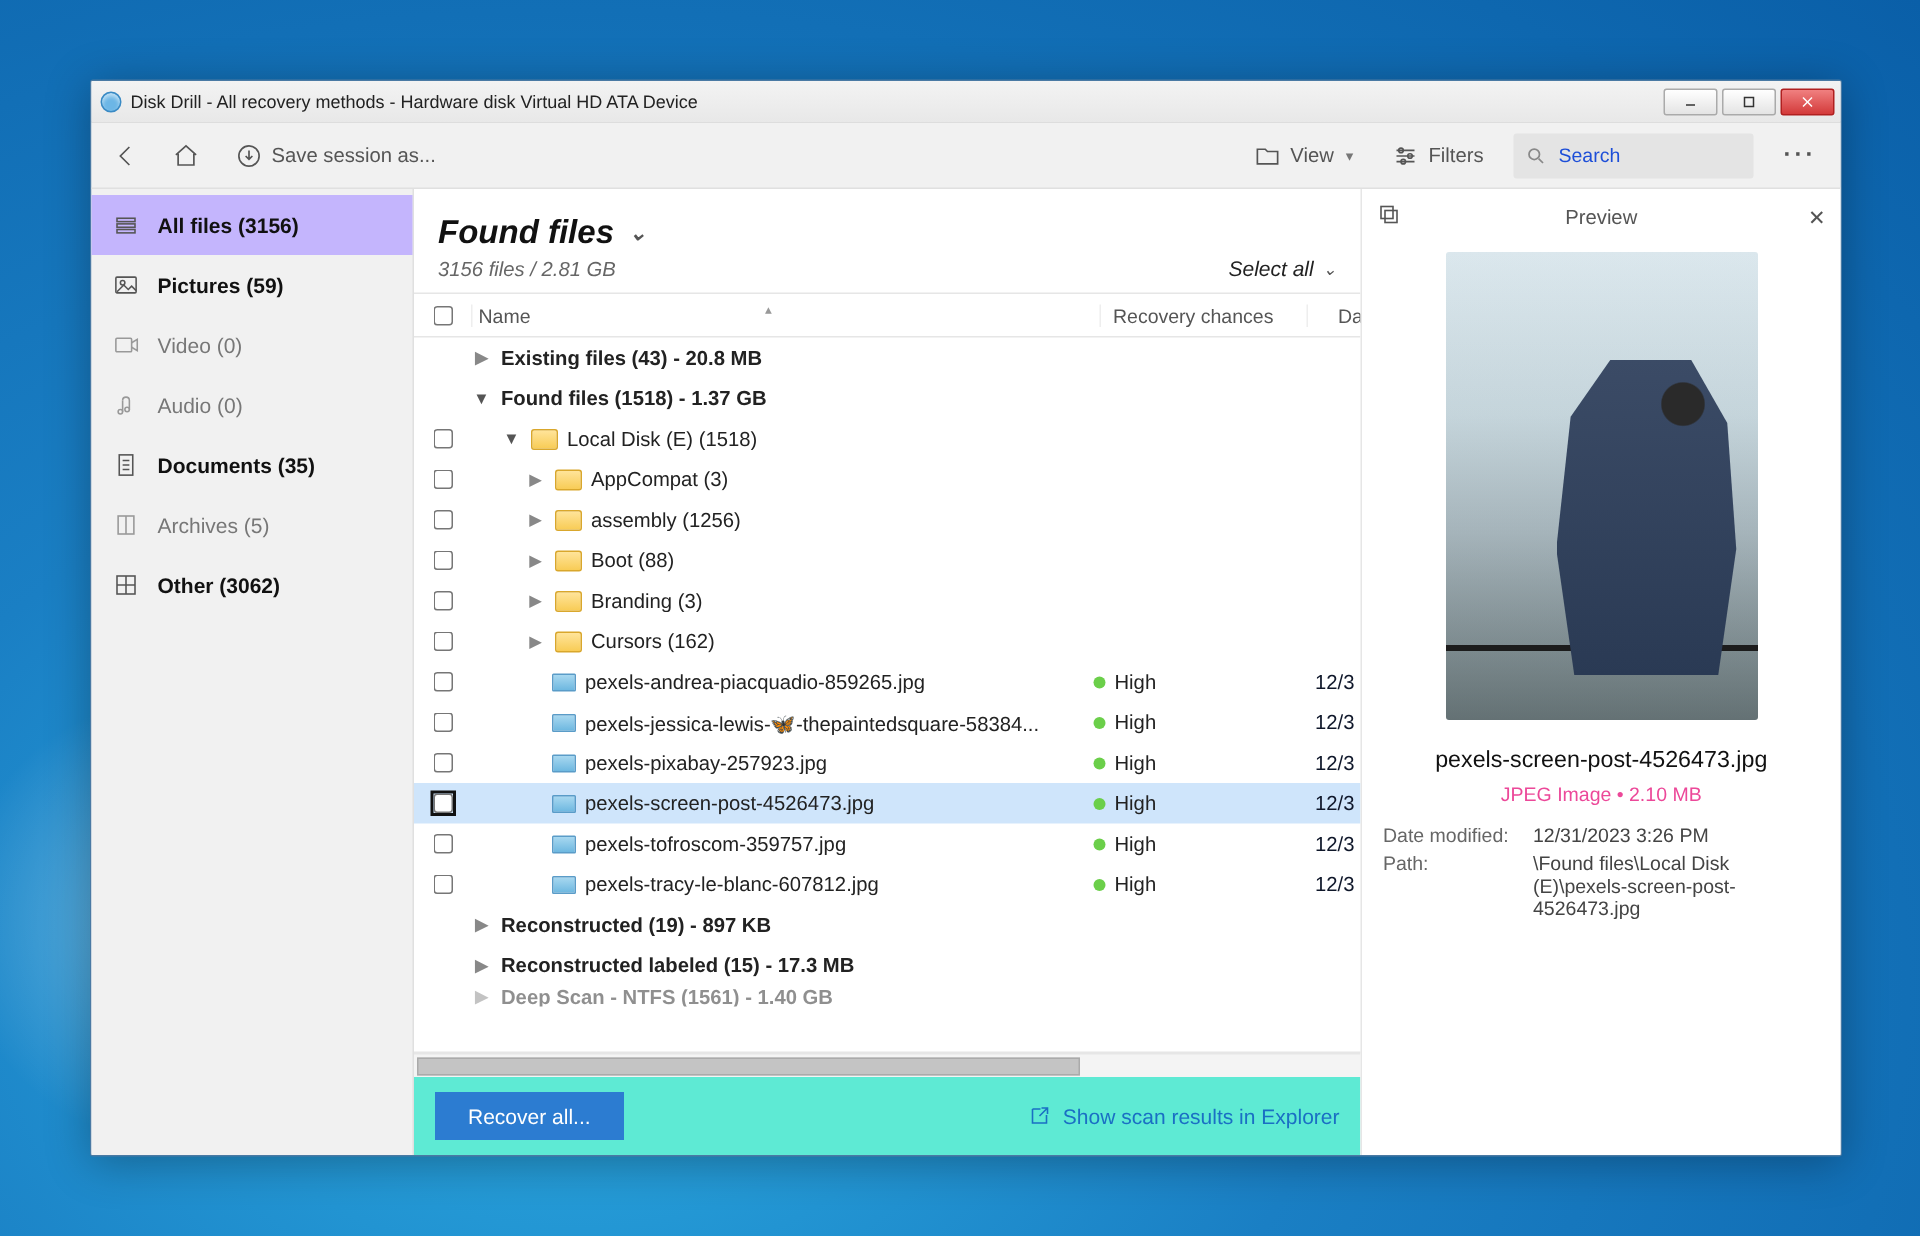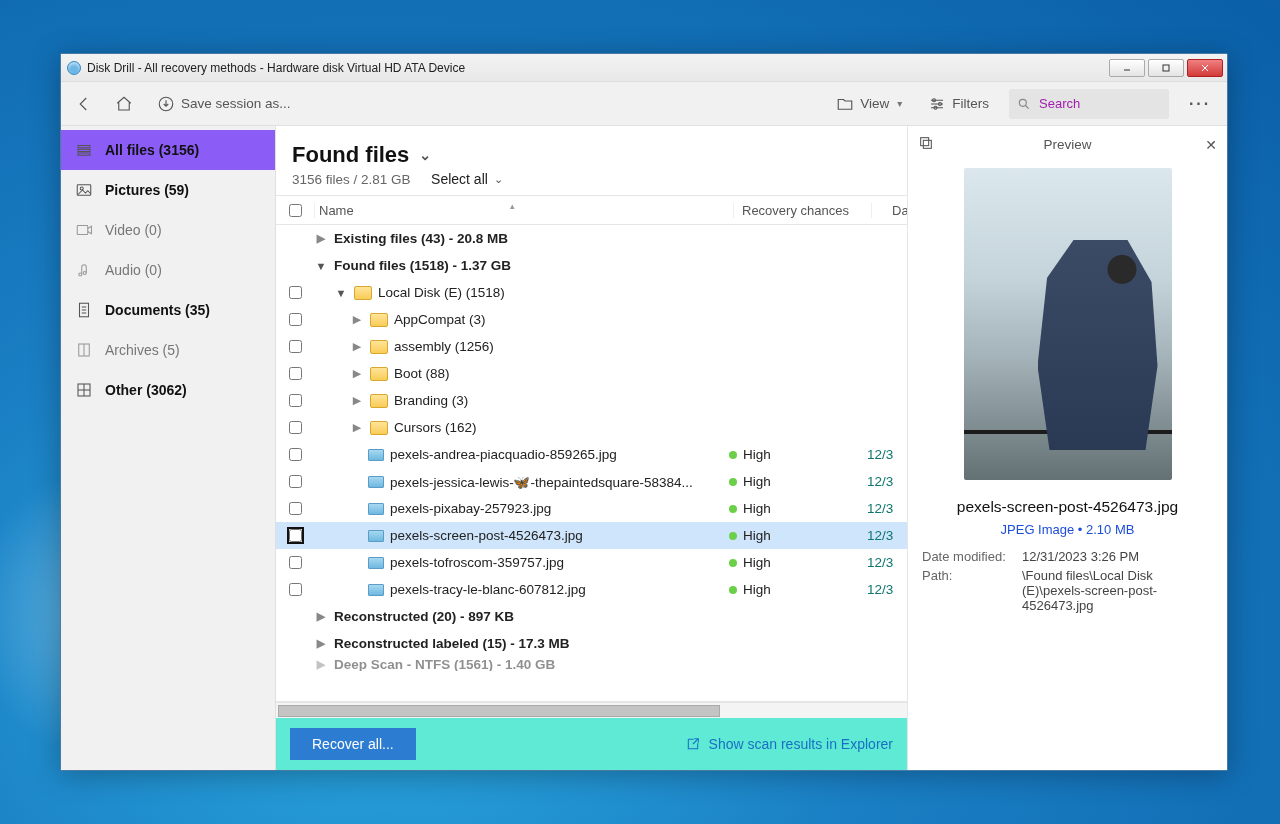--- a/index.html
+++ b/index.html
@@ -19,33 +19,33 @@
   .win-btn { width:36px; height:18px; border:1px solid #aaa; border-radius:2px; background:linear-gradient(#fff,#e4e4e4); display:flex; align-items:center; justify-content:center; font-size:10px; }
   .win-btn.close { background: linear-gradient(#f08080,#d33a3a); color:#fff; border-color:#b02020; }
   .win-btn svg { width:10px; height:10px; }
   
   .toolbar { height:44px; background:#f1f1f1; border-bottom:1px solid #e0e0e0; display:flex; align-items:center; padding: 0 10px; gap:14px; }
   .tbtn { display:flex; align-items:center; gap:6px; color:#555; font-size:13.5px; padding:6px; }
   .tbtn svg { width:18px; height:18px; stroke:#555; fill:none; stroke-width:1.5; }
   .tbtn.icon-only { padding:6px 4px; }
   .toolbar .spacer { flex:1; }
   .tbtn .chev { font-size:10px; color:#777; margin-left:2px; }
-  .searchbox { width:160px; height:30px; background:#e4e4e4; border-radius:2px; display:flex; align-items:center; padding:0 8px; gap:8px; color:#a21caf; font-size:13px; }
+  .searchbox { width:160px; height:30px; background:#e4e4e4; border-radius:2px; display:flex; align-items:center; padding:0 8px; gap:8px; color:#1d4ed8; font-size:13px; }
   .searchbox svg { width:14px; height:14px; stroke:#888; fill:none; stroke-width:2; }
   .more-btn { padding:4px 6px; color:#555; letter-spacing:2px; font-weight:bold; }
   
   .body { flex:1; display:flex; min-height:0; }
   .sidebar { width:215px; background:#f1f1f1; border-right:1px solid #e0e0e0; padding-top:4px; }
   .sbitem { display:flex; align-items:center; gap:12px; padding: 11px 14px; font-size:14px; color:#333; }
   .sbitem.bold { font-weight:600; color:#111; }
   .sbitem.muted { color:#777; }
-  .sbitem.active { background:#8b5cf6; }
+  .sbitem.active { background:#c4b5fd; }
   .sbitem svg { width:18px; height:18px; stroke:#555; fill:none; stroke-width:1.4; }
   .sbitem.muted svg { stroke:#999; }
-  .main-header { padding: 16px 16px 8px 16px; display:flex; justify-content:flex-start; align-items:flex-end; }
+  .main-header { padding: 16px 16px 8px 16px; display:flex; justify-content:space-between; align-items:flex-end;font-style:italic; }
   .main-header h1 { font-size:22px; font-weight:600; color:#111; display:flex; align-items:center; gap:10px; }
   .main-header h1 .chev { font-size:14px; color:#555; }
   .main-header .sub { font-size:13.5px; color:#666; margin-top:4px; }
   .selectall { font-size:14px; color:#222; display:flex; align-items:center; gap:6px; }
   .selectall .chev { font-size:11px; color:#555; }
   
   .cols { height:30px; border-top:1px solid #e6e6e6; border-bottom:1px solid #e6e6e6; display:flex; align-items:center; font-size:13px; color:#555; background:#fff; }
   .col-check { width:38px; display:flex; justify-content:center; }
   .col-name { flex:1; padding-left:4px; position:relative; border-left:1px solid #eee; }
   .col-name .sort { position:absolute; left:50%; top:-2px; font-size:9px; color:#999; }
@@ -57,21 +57,21 @@
   .tree::-webkit-scrollbar { width:14px; }
   .tree::-webkit-scrollbar-track { background:#f4f4f4; }
   .tree::-webkit-scrollbar-thumb { background:#c4c4c4; border:1px solid #aaa; }
   .hscroll-dummy { height:16px; background:#f4f4f4; border-top:1px solid #e6e6e6; display:flex; align-items:center; }
   .hscroll-dummy .thumb { margin-left:2px; width:70%; height:12px; background:#c4c4c4; border:1px solid #aaa; }
   .row { height:27px; display:flex; align-items:center; font-size:13.5px; color:#222; padding-right:4px; }
   .row .chk { width:38px; display:flex; justify-content:center; }
   .row .chk input { width:13px; height:13px; }
   .row .main-cell { flex:1; display:flex; align-items:center; gap:6px; min-width:0; }
   .row .rec { width:138px; display:flex; align-items:center; gap:6px; }
-  .row .date { width:36px; color:#0f766e; overflow:hidden; white-space:nowrap; }
+  .row .date { width:36px; color:#0f172a; overflow:hidden; white-space:nowrap;text-align:right; }
   .row .tog { width:14px; color:#888; font-size:11px; text-align:center; }
   .row .tog.open { color:#555; }
   .row.l0 .main-cell { padding-left: 0px; }
   .row.l2 .main-cell { padding-left: 20px; }
   .row.l3 .main-cell { padding-left: 36px; }
   .row.lf .main-cell { padding-left: 54px; }
   .row.grp .main-cell { font-weight:600; }
   .row.grp .chk { visibility:hidden; }
   .row.selected { background:#cfe5fb; }
   .row.selected .chk input { accent-color:#2c6fb5; border:2px solid #111; }
@@ -97,21 +97,21 @@
       linear-gradient(rgba(255,255,255,.05),rgba(0,0,0,.1)),
       linear-gradient(to bottom,#d9e6ec 0%, #cadbe2 35%, #aebec5 60%, #6f7e81 100%); }
   .pv-img .person { position:absolute; right:14px; bottom:30px; width:120px; height:210px;
       background:
         radial-gradient(circle at 70% 14%, #2a2a2a 0 14px, transparent 15px),
         linear-gradient(#3b4b66,#2a3a54);
       clip-path: polygon(30% 0,75% 0,95% 20%,100% 60%,90% 100%,10% 100%,0 60%,8% 18%);
       border-radius: 20px 20px 6px 6px / 18px 18px 6px 6px; }
   .pv-img .rail { position:absolute; left:0; right:0; bottom:46px; height:4px; background:#1c1c1c; }
   .pv-filename { font-size:15.5px; color:#111; margin-top:18px; text-align:center; }
-  .pv-meta { font-size:13px; color:#1d4ed8; margin-top:6px; }
+  .pv-meta { font-size:13px; color:#ec4899; margin-top:6px; }
   .pv-kv { width:100%; font-size:13px; color:#444; margin-top:12px; }
   .pv-kv .r { display:flex; gap:8px; margin-bottom:4px; }
   .pv-kv .k { width:92px; color:#666; }
   .pv-kv .v { flex:1; }
   
   .content { flex:1; display:flex; min-height:0; }
   .main-col { flex:1; display:flex; flex-direction:column; min-width:0; }
 </style>
 </head>
 <body>
@@ -432,21 +432,21 @@
                 </div>
                 <div class="rec"><span class="dot"></span>High</div>
                 <div class="date">12/3</div>
               </div>
               <div class="row l0 grp">
                 <div class="chk">
                   <input type="checkbox" style="">
                 </div>
                 <div class="main-cell">
                   <span class="tog ">▶</span>
-                  <span class="txt">Reconstructed (20) - 897 KB</span>
+                  <span class="txt">Reconstructed (19) - 897 KB</span>
                 </div>
                 <div class="rec"></div>
                 <div class="date"></div>
               </div>
               <div class="row l0 grp">
                 <div class="chk">
                   <input type="checkbox" style="">
                 </div>
                 <div class="main-cell">
                   <span class="tog ">▶</span>

